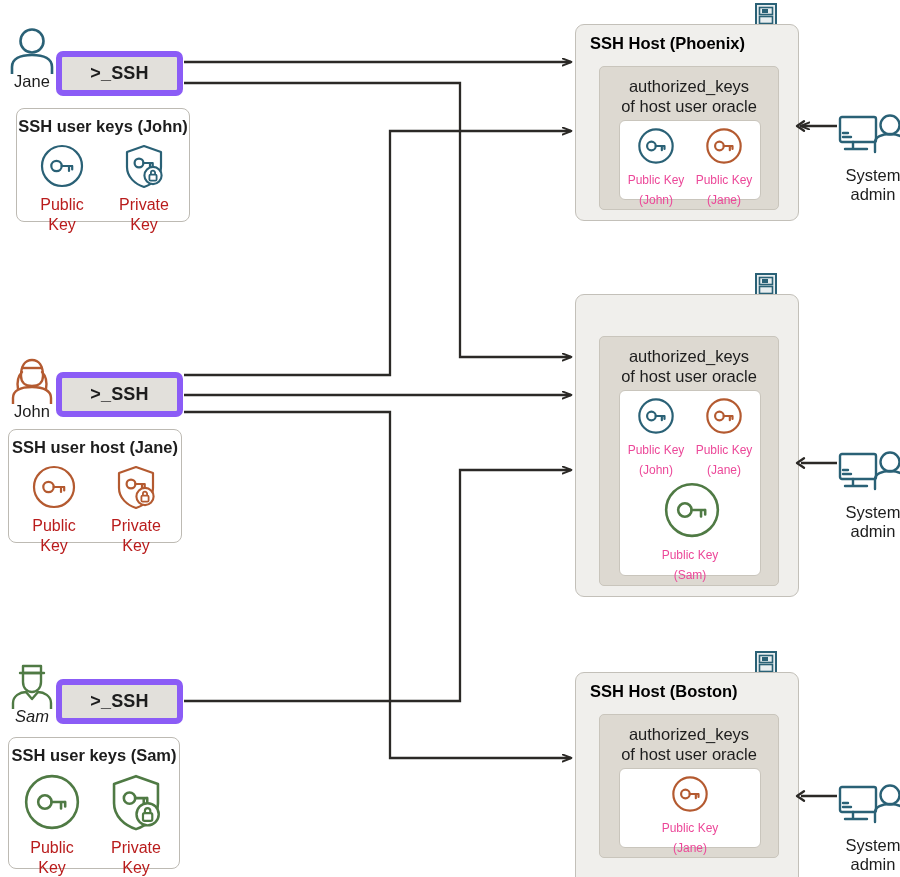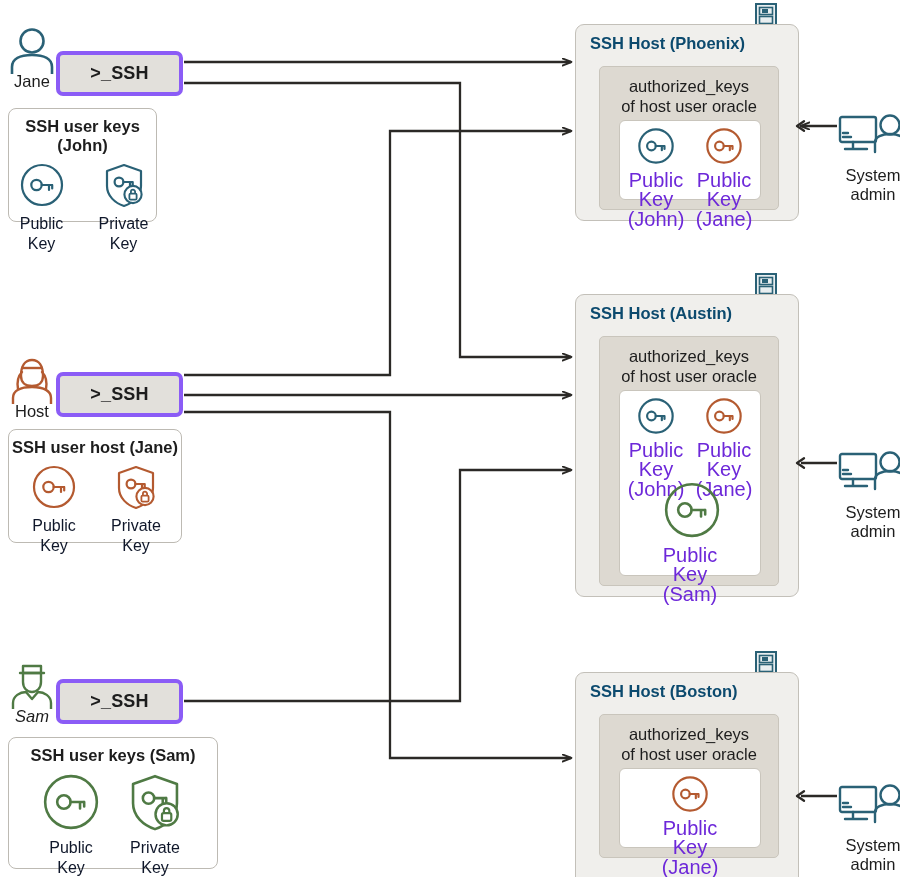--- a/index.html
+++ b/index.html
@@ -7,39 +7,39 @@
        font-family:"Liberation Sans", sans-serif;color:#1d1d1d;}
   #stage{position:absolute;left:0;top:0;width:900px;height:877px;}
   .svg-layer{position:absolute;left:0;top:0;width:900px;height:877px;}
   .node{position:absolute;box-sizing:border-box;}
 
   
   .person{width:56px;text-align:center;}
   .person .glyph{height:48px;}
   .person .pname{font-size:16.5px;line-height:18px;margin-top:-2px;color:#1d1d1d;}
 
-  .ssh-box{background:#e2e0db;border:4px solid #8b5cf6;border-radius:7px;
+  .ssh-box{background:#e2e0db;border:6px solid #8b5cf6;border-radius:7px;
            display:flex;align-items:center;justify-content:center;
            font-size:18px;font-weight:bold;letter-spacing:.2px;color:#1d1d1d;}
 
   .keys-box{background:#ffffff;border:1px solid #bdbab3;border-radius:8px;}
   .keys-title{font-size:16.5px;font-weight:bold;text-align:center;padding-top:8px;color:#1d1d1d;}
   .keys-row{display:flex;justify-content:center;gap:18px;margin-top:6px;}
   .key-item{width:64px;text-align:center;}
-  .key-item .cap{font-size:16px;line-height:18px;margin-top:2px;color:#0f172a;}
+  .key-item .cap{font-size:16px;line-height:18px;margin-top:2px;color:#b91c1c;}
 
   
   .host{background:#f0efec;border:1px solid #c3c0b9;border-radius:9px;}
-  .host-title{font-size:16.5px;font-weight:bold;padding:9px 0 0 14px;color:#0c4a6e;}
+  .host-title{font-size:16.5px;font-weight:bold;padding:9px 0 0 14px;color:#000000;}
   .akbox{background:#ddd9d1;border:1px solid #c9c5bc;border-radius:5px;
          position:absolute;}
   .ak-title{font-size:16.5px;text-align:center;line-height:20px;padding-top:9px;color:#1d1d1d;}
   .ak-inner{background:#ffffff;border:1px solid #c9c5bc;border-radius:6px;position:absolute;}
   .pk{position:absolute;text-align:center;}
-  .pk .cap{font-size:20px;line-height:19px;margin-top:1px;color:#6d28d9;}
+  .pk .cap{font-size:12px;line-height:19px;margin-top:1px;color:#ec4899;}
 
   .admin{position:absolute;width:86px;text-align:center;}
   .admin .cap{font-size:16.5px;line-height:19px;color:#1d1d1d;}
   .rack{position:absolute;}
 </style>
 </head>
 <body>
 
 <div id="stage">
 
@@ -69,21 +69,21 @@
     <div class="glyph">
       <svg width="56" height="48" viewBox="0 0 56 48">
         <circle cx="28" cy="15" r="11.5" fill="none" stroke="#2a6176" stroke-width="2.6"></circle>
         <path d="M8,48 L8,41 C8,33 16,29 28,29 C40,29 48,33 48,41 L48,48" fill="none" stroke="#2a6176" stroke-width="2.6" stroke-linecap="round"></path>
       </svg>
     </div>
     <div class="pname">Jane</div>
   </div>
   <div class="node ssh-box" style="left:56px;top:51px;width:127px;height:45px;">&gt;_SSH</div>
 
-  <div class="node keys-box" style="left:8px;top:108px;width:149px;height:114px;">
+  <div class="node keys-box" style="left:16px;top:108px;width:174px;height:114px;">
     <div class="keys-title">SSH user keys (John)</div>
     <div class="keys-row">
       <div class="key-item">
         <svg width="48" height="48" viewBox="0 0 48 48">
           <circle cx="24" cy="24" r="20" fill="none" stroke="#2a6176" stroke-width="2.2"></circle>
           <circle cx="18.5" cy="24" r="5.2" fill="none" stroke="#2a6176" stroke-width="2.2"></circle>
           <path d="M23.6,24 L34,24 M31,24 L31,29 M34.2,24 L34.2,27.5" fill="none" stroke="#2a6176" stroke-width="2.2" stroke-linecap="round"></path>
         </svg>
         <div class="cap">Public</div>
         <div class="cap">Key</div>
@@ -105,21 +105,21 @@
 
   <div class="node person" style="left:4px;top:356px;">
     <div class="glyph">
       <svg width="56" height="48" viewBox="0 0 56 48">
         <path d="M17,20 C17,10 21,4 28,4 C35,4 39,10 39,20 C39,26 35,30 28,30 C21,30 17,26 17,20 Z" fill="none" stroke="#b45a30" stroke-width="2.4"></path>
         <path d="M17,12 L39,12" fill="none" stroke="#b45a30" stroke-width="2.4"></path>
         <path d="M18,16 C14,20 13,27 14,33 M38,16 C42,20 43,27 42,33" fill="none" stroke="#b45a30" stroke-width="2.4" stroke-linecap="round"></path>
         <path d="M9,48 L9,42 C9,35 16,31 28,31 C40,31 47,35 47,42 L47,48" fill="none" stroke="#b45a30" stroke-width="2.4" stroke-linecap="round"></path>
       </svg>
     </div>
-    <div class="pname">Host</div>
+    <div class="pname">John</div>
   </div>
   <div class="node ssh-box" style="left:56px;top:372px;width:127px;height:45px;">&gt;_SSH</div>
 
   <div class="node keys-box" style="left:8px;top:429px;width:174px;height:114px;">
     <div class="keys-title">SSH user host (Jane)</div>
     <div class="keys-row">
       <div class="key-item">
         <svg width="48" height="48" viewBox="0 0 48 48">
           <circle cx="24" cy="24" r="20" fill="none" stroke="#b45a30" stroke-width="2.2"></circle>
           <circle cx="18.5" cy="24" r="5.2" fill="none" stroke="#b45a30" stroke-width="2.2"></circle>
@@ -149,21 +149,21 @@
         <path d="M19,12 L19,5 L37,5 L37,12 Z" fill="none" stroke="#4f7a44" stroke-width="2.4" stroke-linejoin="round"></path>
         <path d="M16,12 L40,12" fill="none" stroke="#4f7a44" stroke-width="2.4" stroke-linecap="round"></path>
         <path d="M19,13 L19,21 C19,27 23,31 28,31 C33,31 37,27 37,21 L37,13" fill="none" stroke="#4f7a44" stroke-width="2.4"></path>
         <path d="M9,48 L9,42 C9,35 16,31 22,31 L28,38 L34,31 C40,31 47,35 47,42 L47,48" fill="none" stroke="#4f7a44" stroke-width="2.4" stroke-linejoin="round" stroke-linecap="round"></path>
       </svg>
     </div>
     <div class="pname">Sam</div>
   </div>
   <div class="node ssh-box" style="left:56px;top:679px;width:127px;height:45px;">&gt;_SSH</div>
 
-  <div class="node keys-box" style="left:8px;top:737px;width:210px;height:132px;">
+  <div class="node keys-box" style="left:8px;top:737px;width:172px;height:132px;">
     <div class="keys-title">SSH user keys (Sam)</div>
     <div class="keys-row" style="gap:14px;margin-top:6px;">
       <div class="key-item" style="width:70px;">
         <svg width="62" height="62" viewBox="0 0 48 48">
           <circle cx="24" cy="24" r="20" fill="none" stroke="#4f7a44" stroke-width="2"></circle>
           <circle cx="18.5" cy="24" r="5.2" fill="none" stroke="#4f7a44" stroke-width="2"></circle>
           <path d="M23.6,24 L34,24 M31,24 L31,29 M34.2,24 L34.2,27.5" fill="none" stroke="#4f7a44" stroke-width="2" stroke-linecap="round"></path>
         </svg>
         <div class="cap">Public</div>
         <div class="cap">Key</div>
@@ -241,21 +241,20 @@
     <svg width="26" height="42" viewBox="0 0 26 42">
       <rect x="3" y="2" width="20" height="36" fill="#e9eef0" stroke="#2a6176" stroke-width="2"></rect>
       <rect x="6.5" y="5.5" width="13" height="7" fill="none" stroke="#2a6176" stroke-width="1.6"></rect>
       <rect x="6.5" y="14.5" width="13" height="7" fill="none" stroke="#2a6176" stroke-width="1.6"></rect>
       <rect x="6.5" y="23.5" width="13" height="7" fill="none" stroke="#2a6176" stroke-width="1.6"></rect>
       <rect x="9" y="7" width="6" height="4" fill="#2a6176"></rect>
       <path d="M6.5,33.5 L19.5,33.5 M1,38.5 L25,38.5 M5.5,38.5 L5.5,41 M20.5,38.5 L20.5,41" stroke="#2a6176" stroke-width="1.8"></path>
     </svg>
   </div>
   <div class="node host" style="left:575px;top:294px;width:224px;height:303px;">
-    <div class="host-title">SSH Host (Austin)</div>
     <div class="akbox" style="left:23px;top:41px;width:178px;height:248px;">
       <div class="ak-title">
         <span>authorized_keys</span><br>
         <span>of host user oracle</span>
       </div>
       <div class="ak-inner" style="left:19px;top:53px;width:140px;height:184px;">
         <div class="pk" style="left:2px;top:5px;width:68px;">
           <svg width="40" height="40" viewBox="0 0 48 48">
             <circle cx="24" cy="24" r="20" fill="none" stroke="#2a6176" stroke-width="2.6"></circle>
             <circle cx="18.5" cy="24" r="5.2" fill="none" stroke="#2a6176" stroke-width="2.6"></circle>

